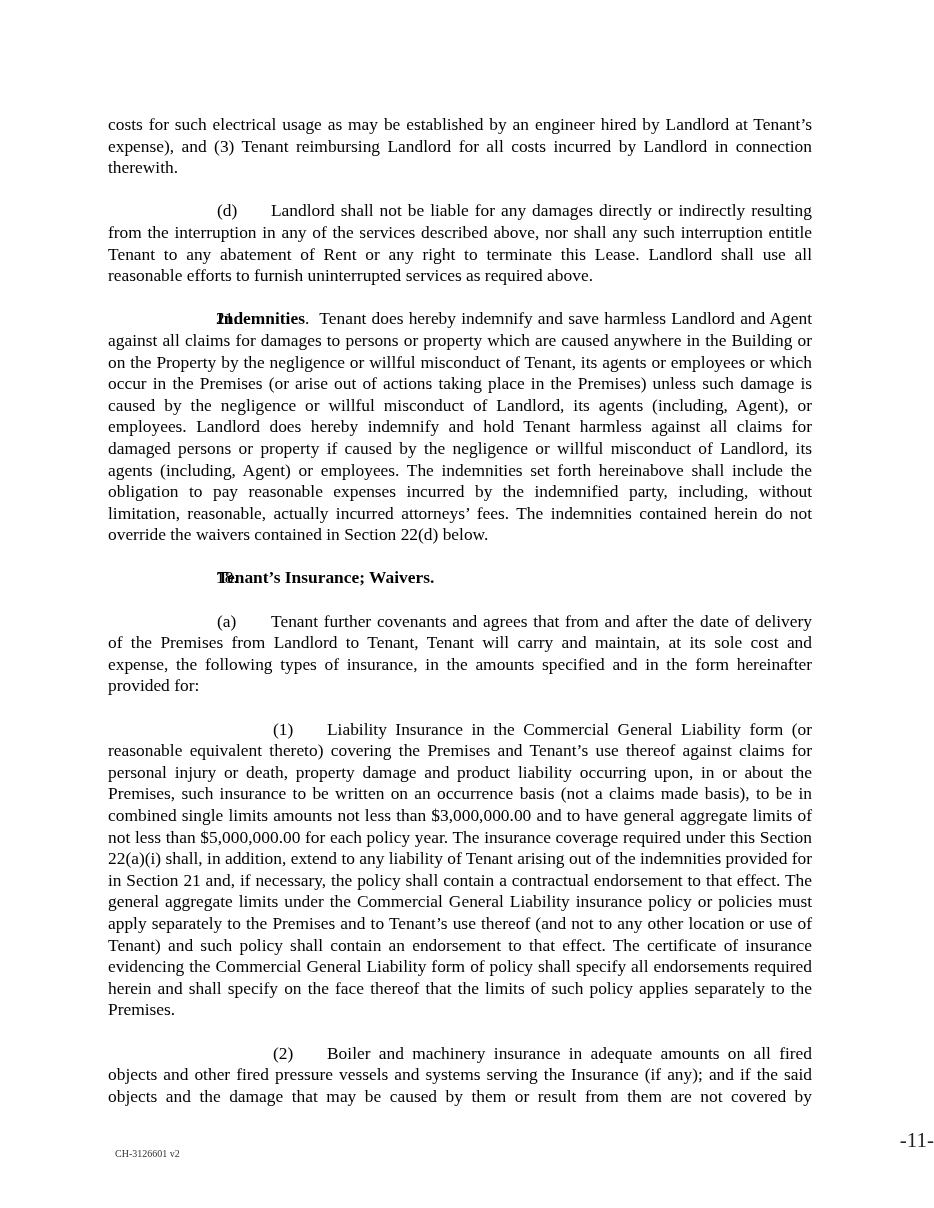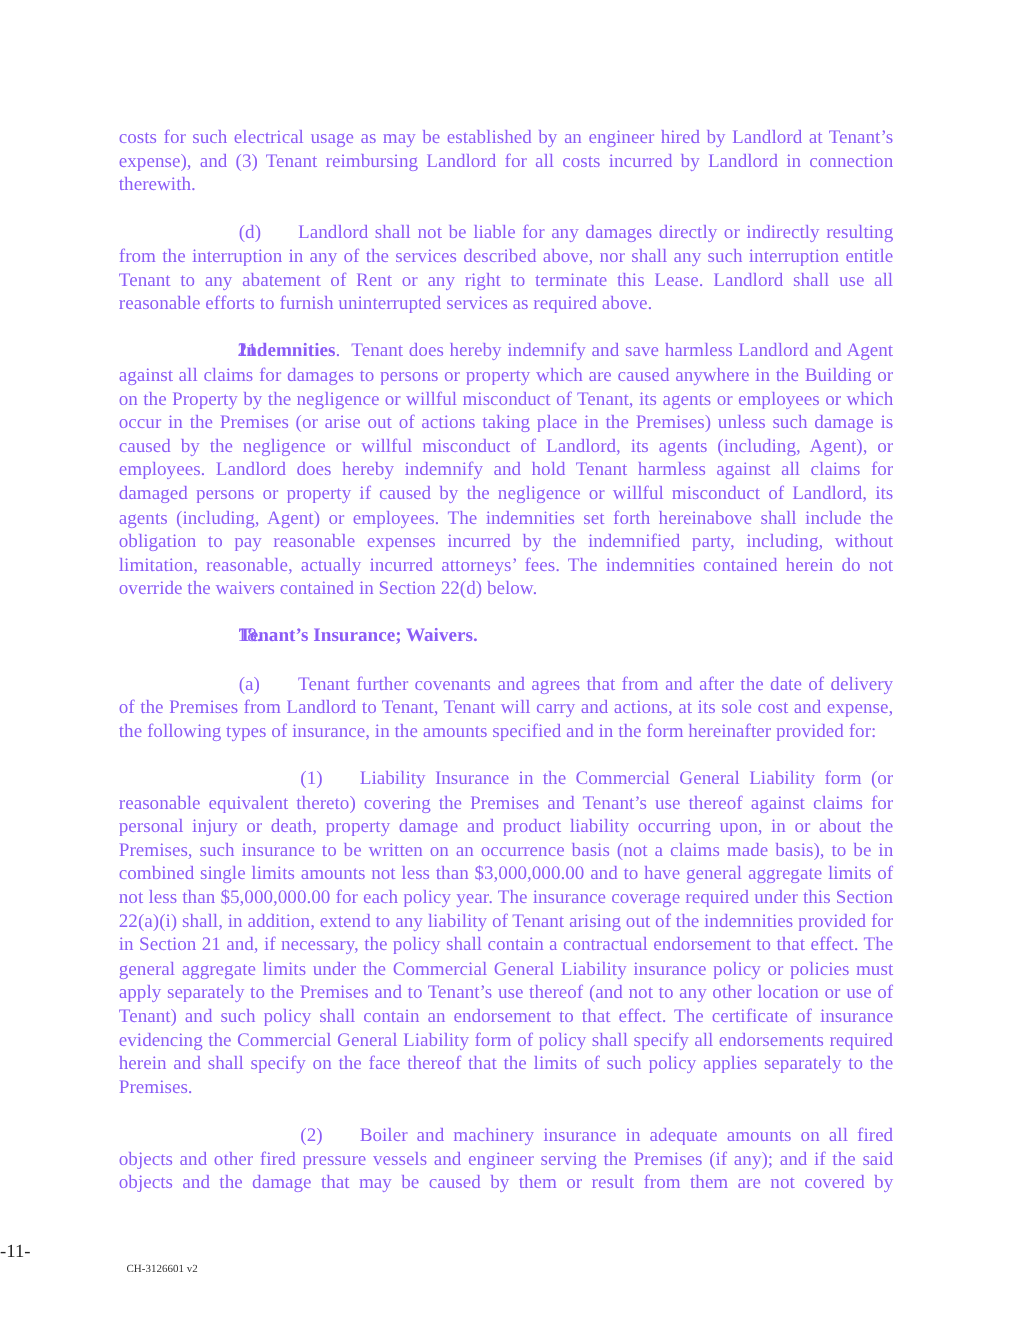--- a/index.html
+++ b/index.html
@@ -3,33 +3,33 @@
 <meta charset="utf-8">
 <style>
   html, body { margin: 0; padding: 0; background: #ffffff; }
   body { width: 934px; height: 1208px; position: relative; overflow: hidden; }
   .page {
     position: absolute; left: 0; top: 0; width: 934px; height: 1208px; background: #fff;
   }
   .content {
     position: absolute; left: 108px; top: 114px; width: 704px;
     font-family: "Liberation Serif", "DejaVu Serif", serif;
-    font-size: 17.4px; line-height: 21.6px; color: #8b5cf6;
+    font-size: 17.4px; line-height: 21.6px; color: #000000;
   }
   .content p { margin: 0; text-align: justify; text-align-last: auto; }
   .gap { height: 21.6px; }
   .indent-a { text-indent: 109px; }
   .indent-1 { text-indent: 165px; }
   .sec-num { font-weight: normal; display: inline-block; width: 55px; }
   .sec-head { font-weight: bold; }
   .sec-p { text-indent: 54px; }
   .sublabel { display: inline-block; width: 54px; text-indent: 0; }
   .footer-page {
-    position: absolute; left: 0; width: 934px; top: 1128px; text-align: left;
-    font-family: "Liberation Serif", "DejaVu Serif", serif; font-size: 17px; color: #222;
+    position: absolute; left: 0; width: 934px; top: 1128px; text-align: right;
+    font-family: "Liberation Serif", "DejaVu Serif", serif; font-size: 21px; color: #222;
   }
   .footer-doc {
     position: absolute; left: 115px; top: 1148px;
     font-family: "Liberation Serif", "DejaVu Serif", serif; font-size: 10px; color: #333;
   }
 </style>
 </head>
 <body>
 
 <div class="page">
@@ -40,25 +40,25 @@
 
     <p class="indent-a"><span class="sublabel">(d)</span><span>Landlord shall not be liable for any damages directly or indirectly resulting from the interruption in any of the services described above, nor shall any such interruption entitle Tenant to any abatement of Rent or any right to terminate this Lease. Landlord shall use all reasonable efforts to furnish uninterrupted services as required above.</span></p>
     <div class="gap"></div>
 
     <p class="sec-p"><span class="sec-num">21.</span><span class="sec-head">Indemnities</span><span>.</span>&nbsp; <span>Tenant does hereby indemnify and save harmless Landlord and Agent against all claims for damages to persons or property which are caused anywhere in the Building or on the Property by the negligence or willful misconduct of Tenant, its agents or employees or which occur in the Premises (or arise out of actions taking place in the Premises) unless such damage is caused by the negligence or willful misconduct of Landlord, its agents (including, Agent), or employees.  Landlord does hereby indemnify and hold Tenant harmless against all claims for damaged persons or property if caused by the negligence or willful misconduct of Landlord, its agents (including, Agent) or employees.  The indemnities set forth hereinabove shall include the obligation to pay reasonable expenses incurred by the indemnified party, including, without limitation, reasonable, actually incurred attorneys’ fees.  The indemnities contained herein do not override the waivers contained in Section 22(d) below.</span></p>
     <div class="gap"></div>
 
     <p class="sec-p"><span class="sec-num">18.</span><span class="sec-head">Tenant’s Insurance; Waivers</span><span style="font-weight:bold">.</span></p>
     <div class="gap"></div>
 
-    <p class="indent-a"><span class="sublabel">(a)</span><span>Tenant further covenants and agrees that from and after the date of delivery of the Premises from Landlord to Tenant, Tenant will carry and actions, at its sole cost and expense, the following types of insurance, in the amounts specified and in the form hereinafter provided for:</span></p>
+    <p class="indent-a"><span class="sublabel">(a)</span><span>Tenant further covenants and agrees that from and after the date of delivery of the Premises from Landlord to Tenant, Tenant will carry and maintain, at its sole cost and expense, the following types of insurance, in the amounts specified and in the form hereinafter provided for:</span></p>
     <div class="gap"></div>
 
     <p class="indent-1"><span class="sublabel">(1)</span><span>Liability Insurance in the Commercial General Liability form (or reasonable equivalent thereto) covering the Premises and Tenant’s use thereof against claims for personal injury or death, property damage and product liability occurring upon, in or about the Premises, such insurance to be written on an occurrence basis (not a claims made basis), to be in combined single limits amounts not less than $3,000,000.00 and to have general aggregate limits of not less than $5,000,000.00 for each policy year.  The insurance coverage required under this Section 22(a)(i) shall, in addition, extend to any liability of Tenant arising out of the indemnities provided for in Section 21 and, if necessary, the policy shall contain a contractual endorsement to that effect.  The general aggregate limits under the Commercial General Liability insurance policy or policies must apply separately to the Premises and to Tenant’s use thereof (and not to any other location or use of Tenant) and such policy shall contain an endorsement to that effect. The certificate of insurance evidencing the Commercial General Liability form of policy shall specify all endorsements required herein and shall specify on the face thereof that the limits of such policy applies separately to the Premises.</span></p>
     <div class="gap"></div>
 
-    <p class="indent-1" style="text-align-last: justify;"><span class="sublabel">(2)</span><span>Boiler and machinery insurance in adequate amounts on all fired objects and other fired pressure vessels and engineer serving the Premises (if any); and if the said objects and the damage that may be caused by them or result from them are not covered by</span></p>
+    <p class="indent-1" style="text-align-last: justify;"><span class="sublabel">(2)</span><span>Boiler and machinery insurance in adequate amounts on all fired objects and other fired pressure vessels and systems serving the Insurance (if any); and if the said objects and the damage that may be caused by them or result from them are not covered by</span></p>
 
   </div>
 
   <div class="footer-page">-11-</div>
   <div class="footer-doc">CH-3126601 v2</div>
 </div>
 
 </body></html>

